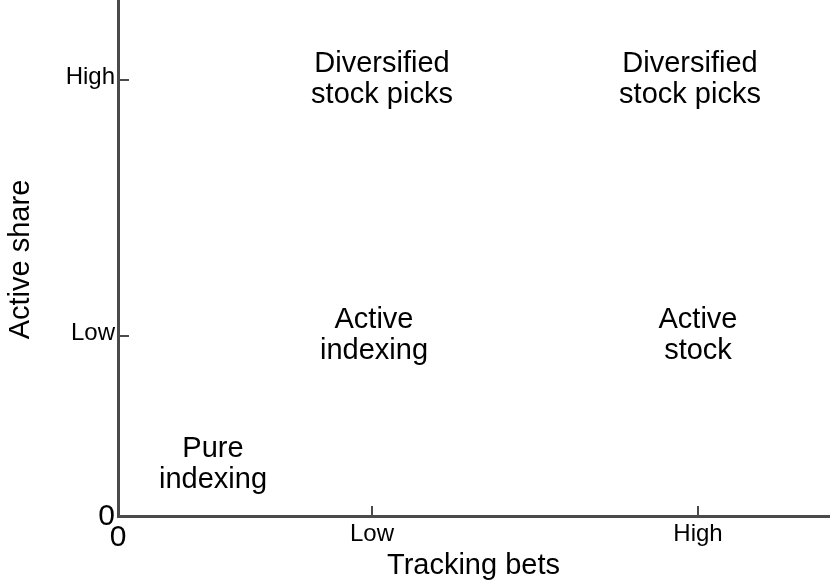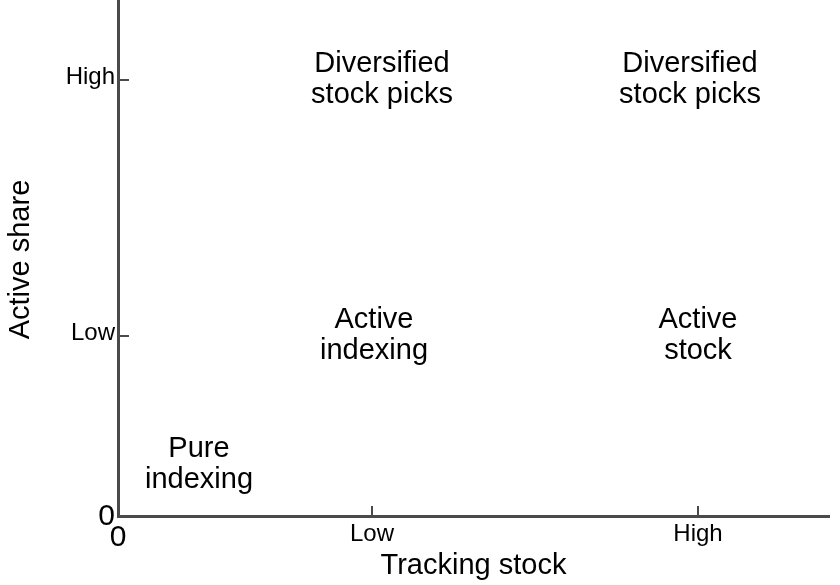--- a/index.html
+++ b/index.html
@@ -119,21 +119,21 @@
     line-height: 1.08;
     white-space: nowrap;
     color: #000000;
   }
   .quadrant-label .ql-line { display: block; }
 
   #label-diversified-stock-picks { left: 382px; top: 47px; }
   #label-concentrated-stock-picks { left: 690px; top: 47px; }
   #label-closet-indexing { left: 374px; top: 303px; }
   #label-factor-bets { left: 698px; top: 303px; }
-  #label-pure-indexing { left: 199px; top: 432px; }
+  #label-pure-indexing { left: 213px; top: 432px; }
 </style>
 </head>
 <body>
 
 <div id="chart-root">
 
   <div class="axis-line" id="y-axis-line"></div>
   <div class="axis-line" id="x-axis-line"></div>
 
   <div class="tick-y" id="ytick-high-mark" style="top:79px;"></div>
@@ -147,21 +147,21 @@
   <div class="tick-label tick-label-y" id="ytick-zero-label">0</div>
 
   <div class="tick-label tick-label-x" id="xtick-zero-label">0</div>
   <div class="tick-label tick-label-x" id="xtick-low-label">Low</div>
   <div class="tick-label tick-label-x" id="xtick-high-label">High</div>
 
   <div id="y-axis-title">
     <span>Active share</span>
   </div>
   <div id="x-axis-title">
-    <span>Tracking stock</span>
+    <span>Tracking bets</span>
   </div>
 
   <div class="quadrant-label" id="label-diversified-stock-picks">
     <span class="ql-line">Diversified</span>
     <span class="ql-line">stock picks</span>
   </div>
 
   <div class="quadrant-label" id="label-concentrated-stock-picks">
     <span class="ql-line">Diversified</span>
     <span class="ql-line">stock picks</span>

